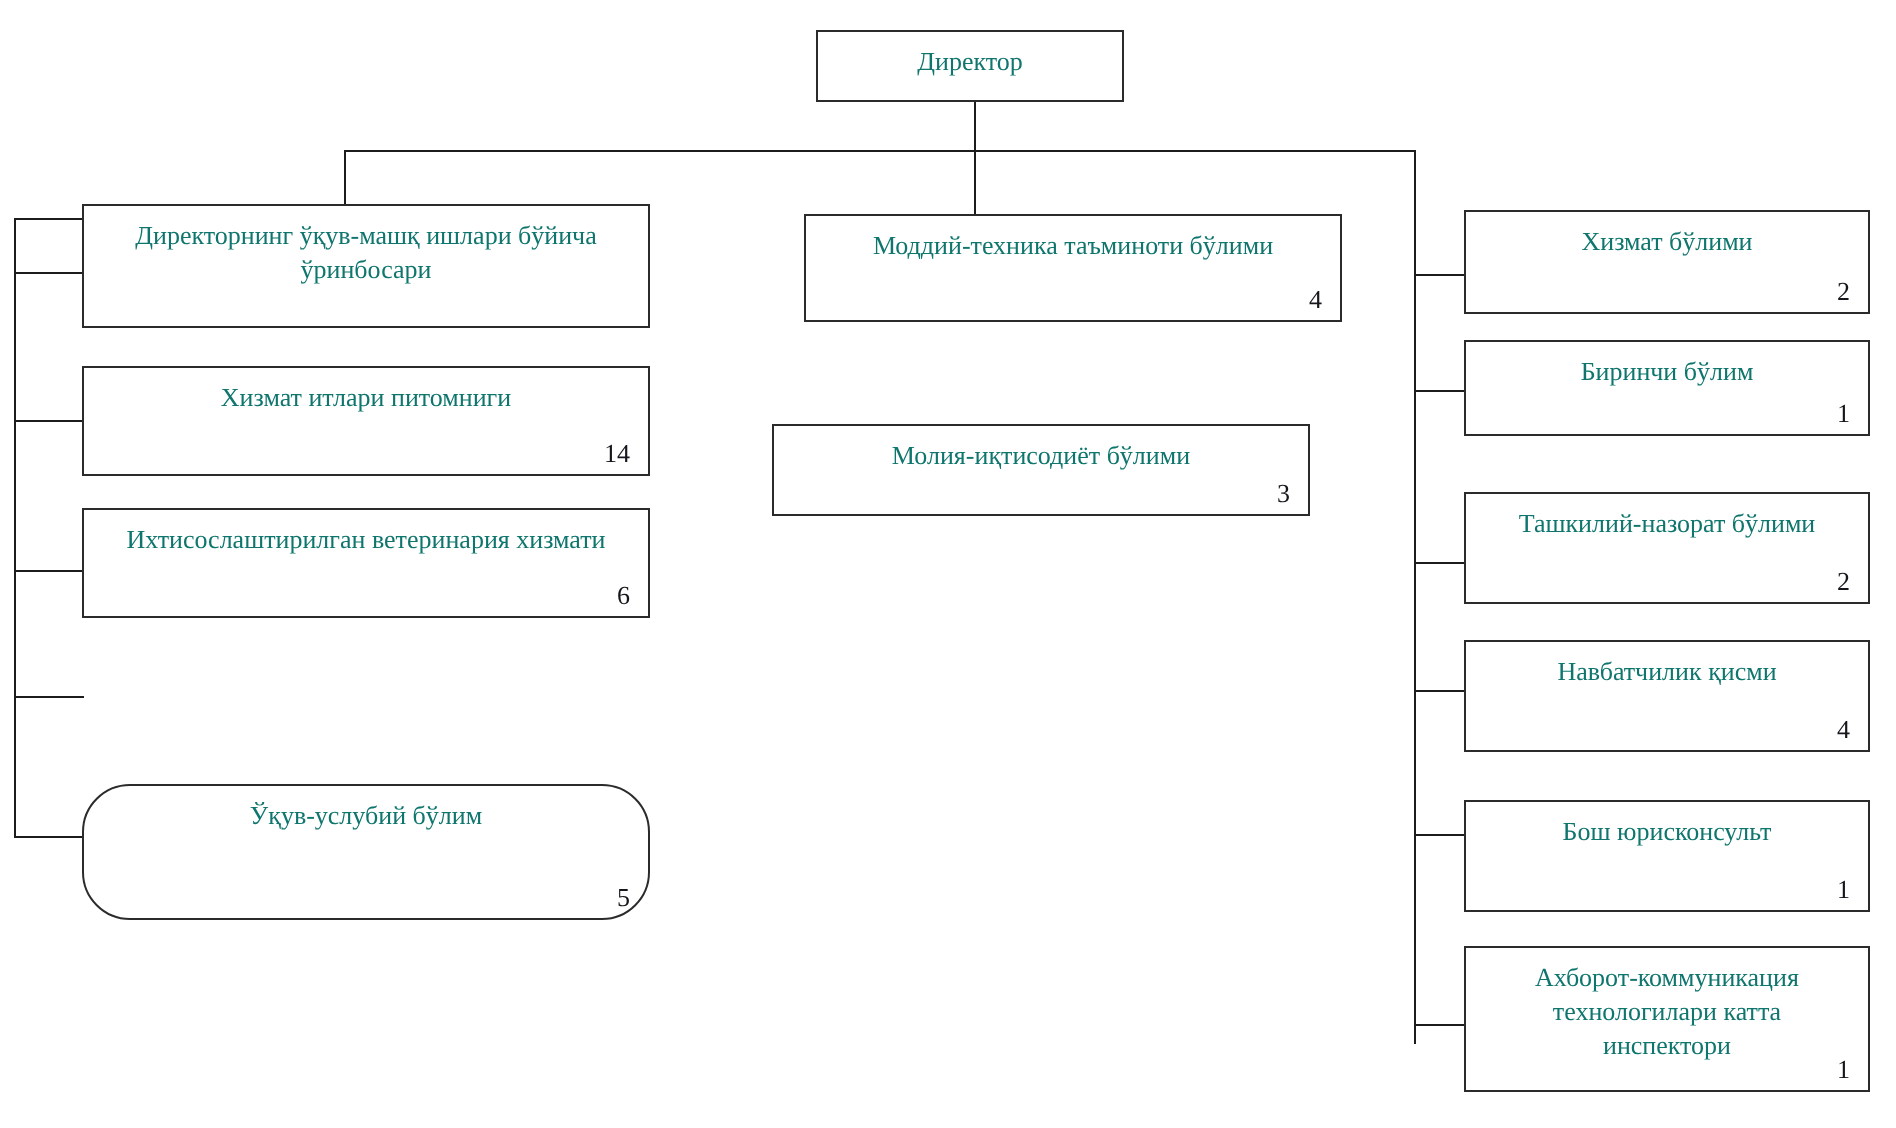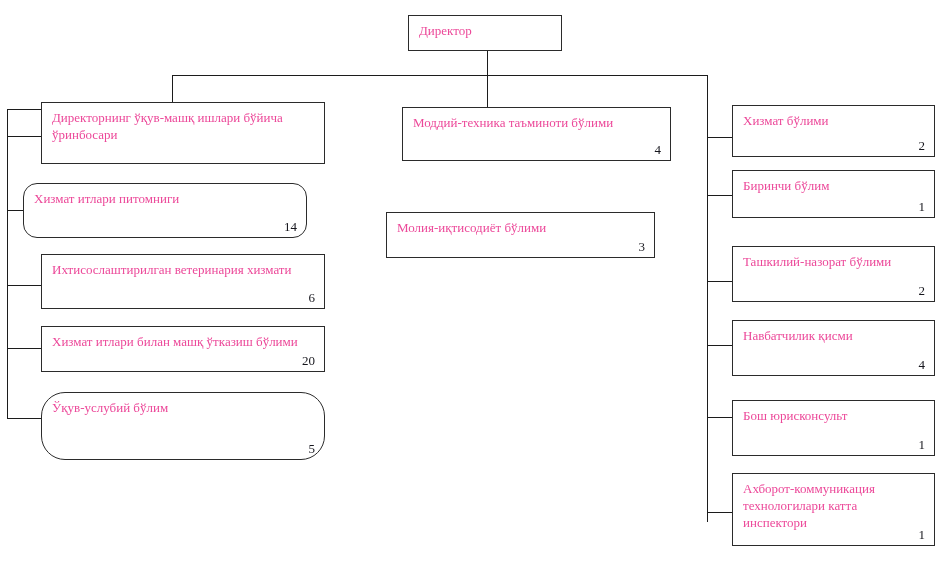--- a/index.html
+++ b/index.html
@@ -16,23 +16,24 @@
     overflow: hidden;
   }
   .node {
     position: absolute;
     box-sizing: border-box;
     border: 1px solid #2b2b2b;
     background: #ffffff;
     padding: 6px 10px 4px 10px;
   }
   .node .title {
+    text-align: center;
     font-size: 13px;
     line-height: 17px;
-    color: #ec4899;
+    color: #0f766e;
     white-space: pre-line;
   }
   .node .count {
     position: absolute;
     right: 9px;
     bottom: 3px;
     font-size: 13px;
     line-height: 15px;
     color: #16161d;
   }
@@ -78,34 +79,30 @@
   <div class="line h" style="left:707px; top:281px; width:26px;"></div>
   <div class="line h" style="left:707px; top:345px; width:26px;"></div>
   <div class="line h" style="left:707px; top:417px; width:26px;"></div>
   <div class="line h" style="left:707px; top:512px; width:26px;"></div>
 
   <div class="node" style="left:41px; top:102px; width:284px; height:62px;">
     <div class="title">Директорнинг ўқув-машқ ишлари бўйича ўринбосари</div>
     <div class="count"></div>
   </div>
 
-  <div class="node" style="left:23px; top:183px; width:284px; height:55px;border-radius:14px;">
+  <div class="node" style="left:41px; top:183px; width:284px; height:55px;">
     <div class="title">Хизмат итлари питомниги</div>
     <div class="count">14</div>
   </div>
 
   <div class="node" style="left:41px; top:254px; width:284px; height:55px;">
     <div class="title">Ихтисослаштирилган ветеринария хизмати</div>
     <div class="count">6</div>
   </div>
 
-  <div class="node" style="left:41px; top:326px; width:284px; height:46px;">
-    <div class="title">Хизмат итлари билан машқ ўтказиш бўлими</div>
-    <div class="count">20</div>
-  </div>
 
   <div class="node" style="left:41px; top:392px; width:284px; height:68px;border-radius:24px;">
     <div class="title">Ўқув-услубий бўлим</div>
     <div class="count">5</div>
   </div>
 
   <div class="node" style="left:386px; top:107px; width:269px; height:54px;margin-left:16px;">
     <div class="title">Моддий-техника таъминоти бўлими</div>
     <div class="count">4</div>
   </div>

